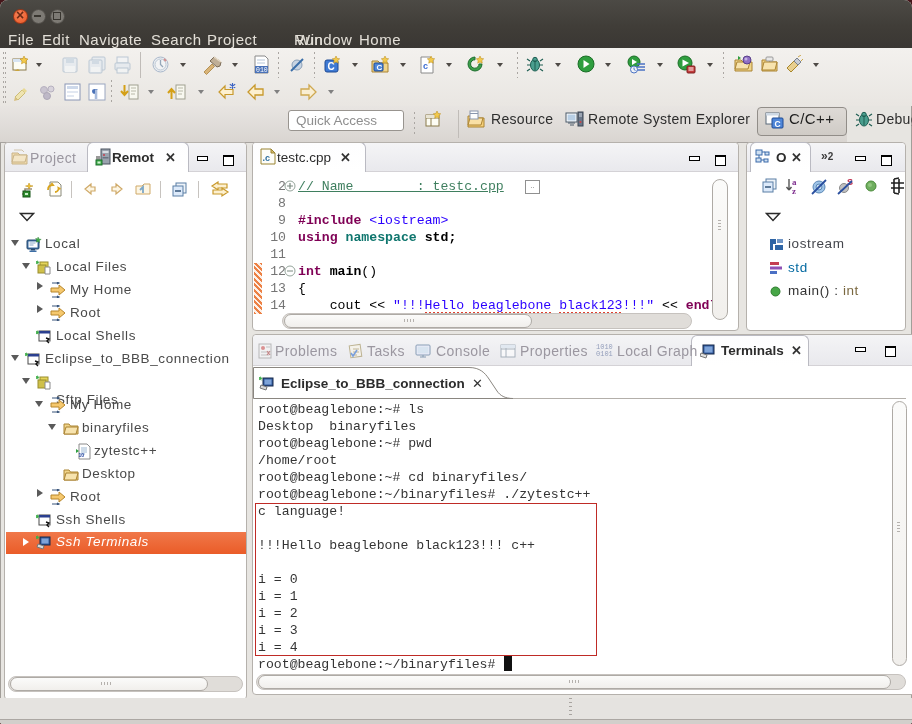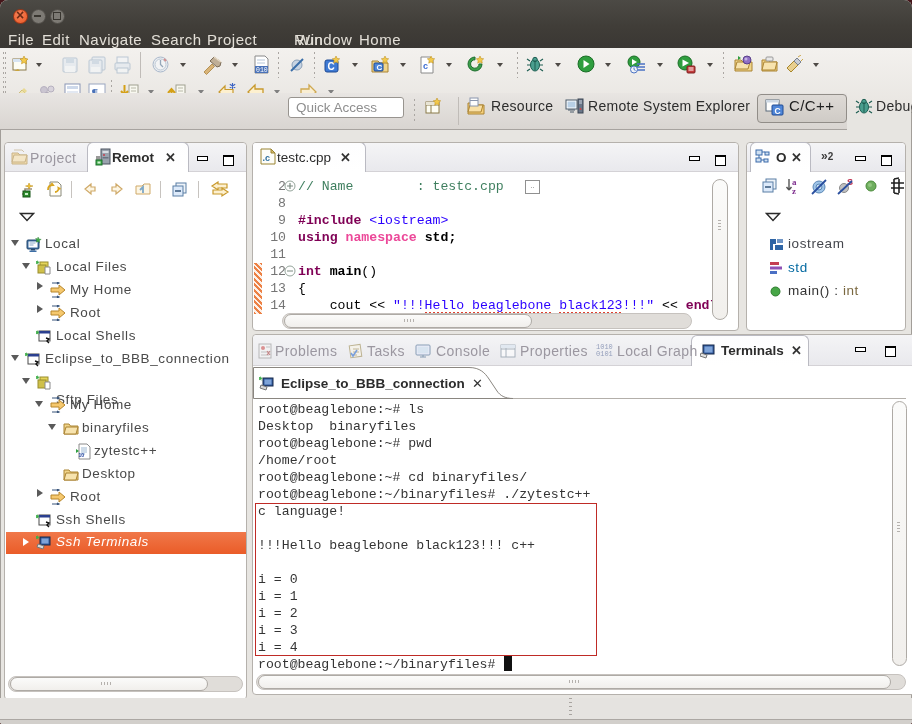--- a/index.html
+++ b/index.html
@@ -6,21 +6,21 @@
 #stage{position:relative;width:912px;height:724px;overflow:hidden;font-family:"Liberation Sans",sans-serif;}
 .ab{position:absolute;}
 #win{position:absolute;left:0;top:0;width:912px;height:724px;border-radius:8px 8px 3px 3px;overflow:hidden;background:#e7e5e1;box-shadow:inset 1px 0 0 #a29e99,inset -1px 0 0 #a29e99,inset 0 -1px 0 #a29e99;}
 
 #tbar{position:absolute;left:0;top:0;width:912px;height:48px;background:linear-gradient(#4c4a45,#403d38 55%,#3a3733);border-bottom:1px solid #2e2b27;}
 .wbtn{position:absolute;top:9px;width:13px;height:13px;border-radius:50%;}
 #title{position:absolute;left:77px;top:4px;font-size:15px;font-weight:bold;color:#f0eee9;letter-spacing:.45px;}
 .menu{position:absolute;top:31px;font-size:15px;color:#e3dfd7;letter-spacing:.5px;}
 
 #tb{position:absolute;left:0;top:48px;width:912px;height:58px;background:linear-gradient(#f3f1ee,#e9e6e2);}
-#qa{position:absolute;left:0;top:93px;width:847px;height:36px;background:linear-gradient(#e8e5e2,#d9d5d1);border-bottom:1px solid #a7a39f;}
+#qa{position:absolute;left:0;top:106px;width:847px;height:36px;background:linear-gradient(#e8e5e2,#d9d5d1);border-bottom:1px solid #a7a39f;}
 .vsep{position:absolute;width:1px;background:#c0bcb8;}
 .dsep{position:absolute;width:1px;background:repeating-linear-gradient(#aaa6a2 0 2px,transparent 2px 5px);}
 .dd{position:absolute;width:0;height:0;border-left:3.5px solid transparent;border-right:3.5px solid transparent;border-top:4px solid #4e4a46;}
 
 .panel{position:absolute;background:#fff;border:1px solid #b5b1ac;border-radius:4px;}
 .tabrow{position:absolute;left:0;top:0;right:0;height:28px;background:linear-gradient(#f4f4f6,#e9e9ed);border-radius:4px 4px 0 0;border-bottom:1px solid #d4d2d6;}
 .atab{position:absolute;top:-1px;height:29px;background:linear-gradient(#fdfdfe,#ffffff);border:1px solid #babac2;border-bottom:none;border-radius:6px 6px 0 0;box-shadow:0 1px 0 #fff;}
 .tlabel{font-size:13.5px;color:#2c2c2c;}
 .itablabel{font-size:14px;color:#9b97a0;letter-spacing:.4px;}
 .minb{position:absolute;width:9px;height:3px;border:1px solid #000;background:#fff;}
@@ -483,24 +483,24 @@
 13
 14</div>
       <svg class="ab" style="left:31px;top:37px;" width="12" height="12" viewBox="0 0 12 12">
             <circle cx="6" cy="6" r="5" fill="#fefefe" stroke="#94a49a"></circle>
             <path d="M3 6h6M6 3v6" stroke="#7a8a80" stroke-width="1.2"></path>
           </svg>
       <svg class="ab" style="left:31px;top:122px;" width="12" height="12" viewBox="0 0 12 12">
             <circle cx="6" cy="6" r="5" fill="#fefefe" stroke="#94a49a"></circle>
             <path d="M3 6h6" stroke="#7a8a80" stroke-width="1.2"></path>
           </svg>
-      <div class="mono" style="position:absolute;left:45px;top:34.5px;line-height:17px;white-space:pre;color:#000;"><span style="color:#3f7f5f;">// Name        : testc.cpp</span>
+      <div class="mono" style="position:absolute;left:45px;top:34.5px;line-height:17px;white-space:pre;color:#000;"><span style="color:#3f7f5f;text-decoration:underline;">// Name        : testc.cpp</span>
 
 <b style="color:#7f0055;">#include</b> <span style="color:#2a00ff;">&lt;iostream&gt;</span>
-<b style="color:#7f0055;">using</b> <b style="color:#ec4899;font-family:Liberation Mono, monospace;">namespace</b> <b>std;</b>
+<b style="color:#7f0055;">using</b> <b style="color:#0f766e;font-family:Liberation Mono, monospace;">namespace</b> <b>std;</b>
 
 <b style="color:#7f0055;">int</b> <b>main</b>()
 {
     cout &lt;&lt; <span style="color:#2a00ff;">"!!!Hello beaglebone black123!!!"</span> &lt;&lt; <b style="color:#7f0055;">endl</b></div>
       <div class="ab" style="left:272px;top:37px;width:13px;height:12px;border:1px solid #909090;background:#fff;color:#777;font-size:8px;line-height:9px;text-align:center;">..</div>
       <div class="ab" style="left:172px;top:169px;width:127px;height:2px;background:repeating-linear-gradient(90deg,#e0402f 0 2px,transparent 2px 4px);"></div>
       <div class="ab" style="left:306px;top:169px;width:64px;height:2px;background:repeating-linear-gradient(90deg,#e0402f 0 2px,transparent 2px 4px);"></div>
     </div>
 
     <div class="trough" style="left:29px;top:170px;width:408px;height:14px;"></div>

